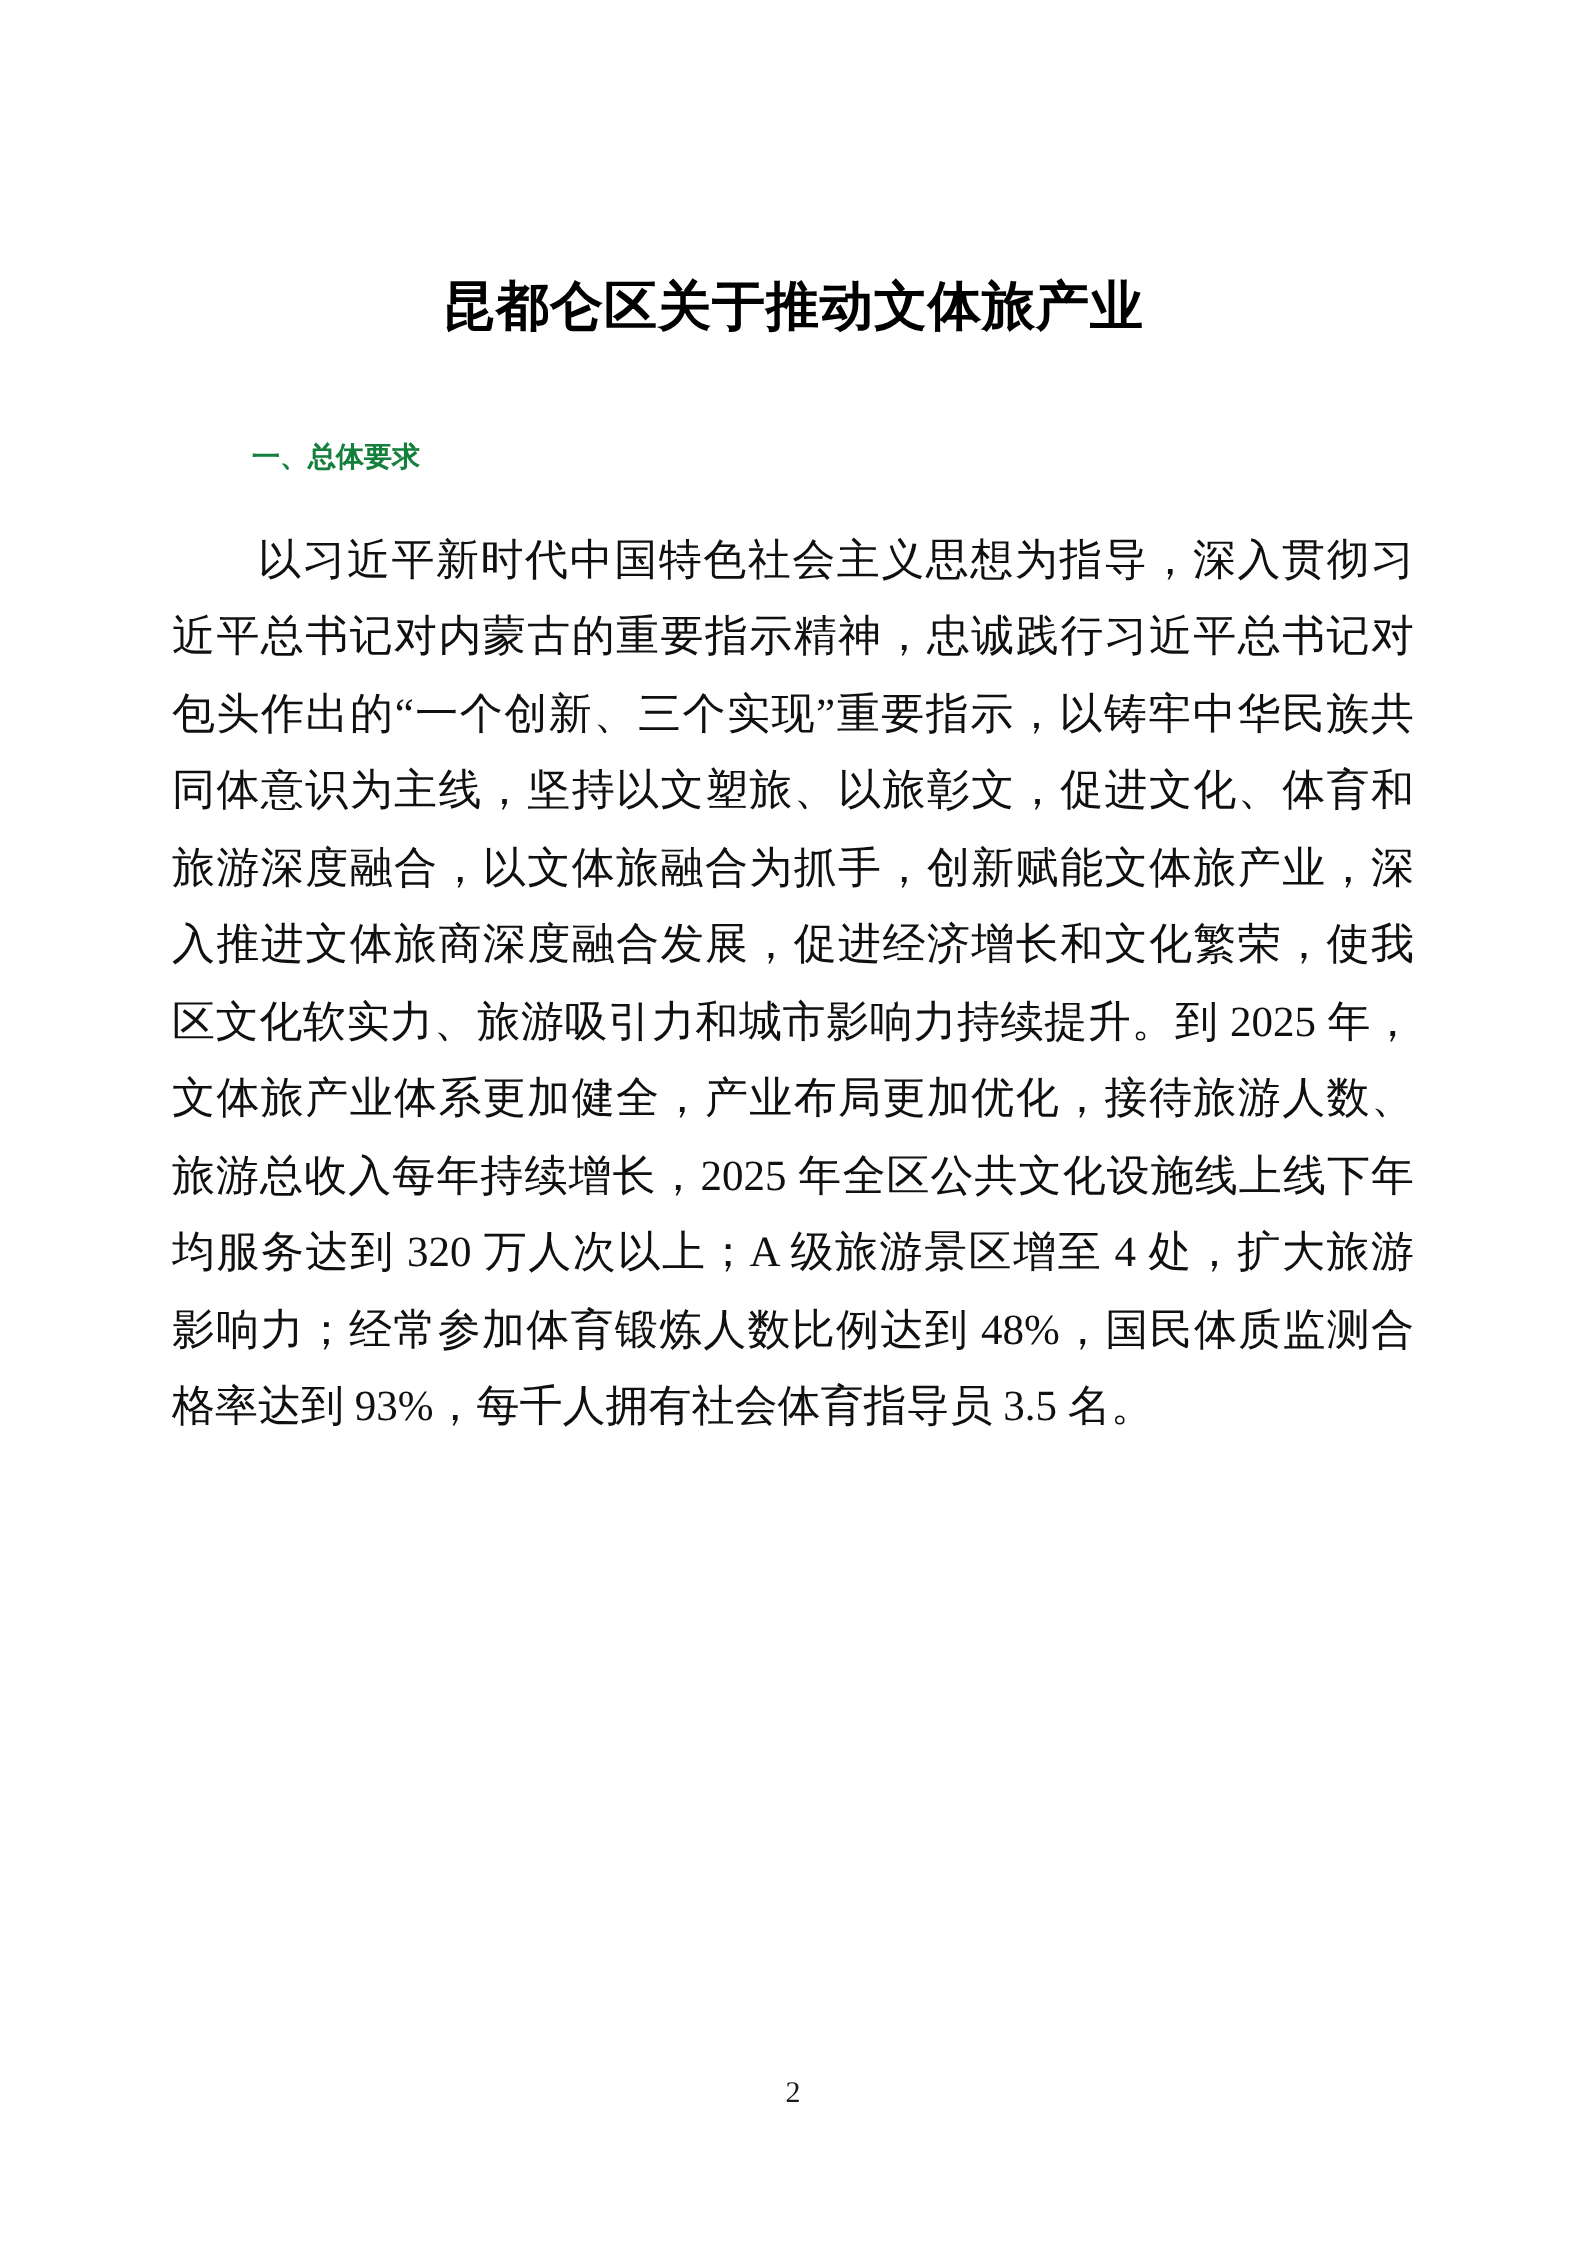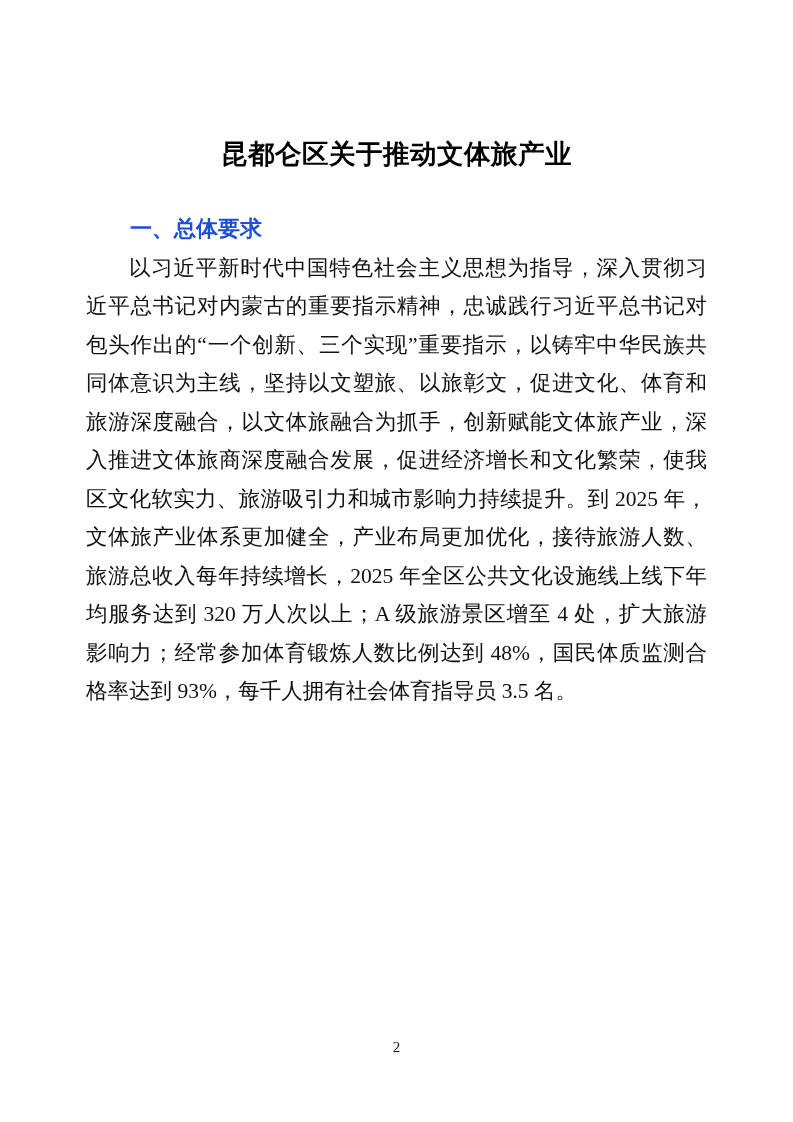--- a/index.html
+++ b/index.html
@@ -43,27 +43,27 @@
     margin: 0;
     font-size: 21.5px;
     line-height: 38.5px;
     text-align: justify;
     text-justify: inter-ideograph;
     text-indent: 2em;
     color: #101010;
     font-family: "Liberation Serif", "DejaVu Serif", serif;
   }
   p.heading {
-    margin: 0;
-    font-size: 22px;
+    margin: 12px;
+    font-size: 14px;
     line-height: 38.5px;
     text-indent: 2em;
     font-family: "DejaVu Sans", "Liberation Sans", sans-serif;
     font-weight: 700;
-    color: #1d4ed8;
+    color: #15803d;
   }
   .page-number {
     position: absolute;
     left: 0;
     right: 0;
     bottom: 66px;
     text-align: center;
     font-size: 15px;
     font-family: "Liberation Serif", "DejaVu Serif", serif;
     color: #1a1a1a;

